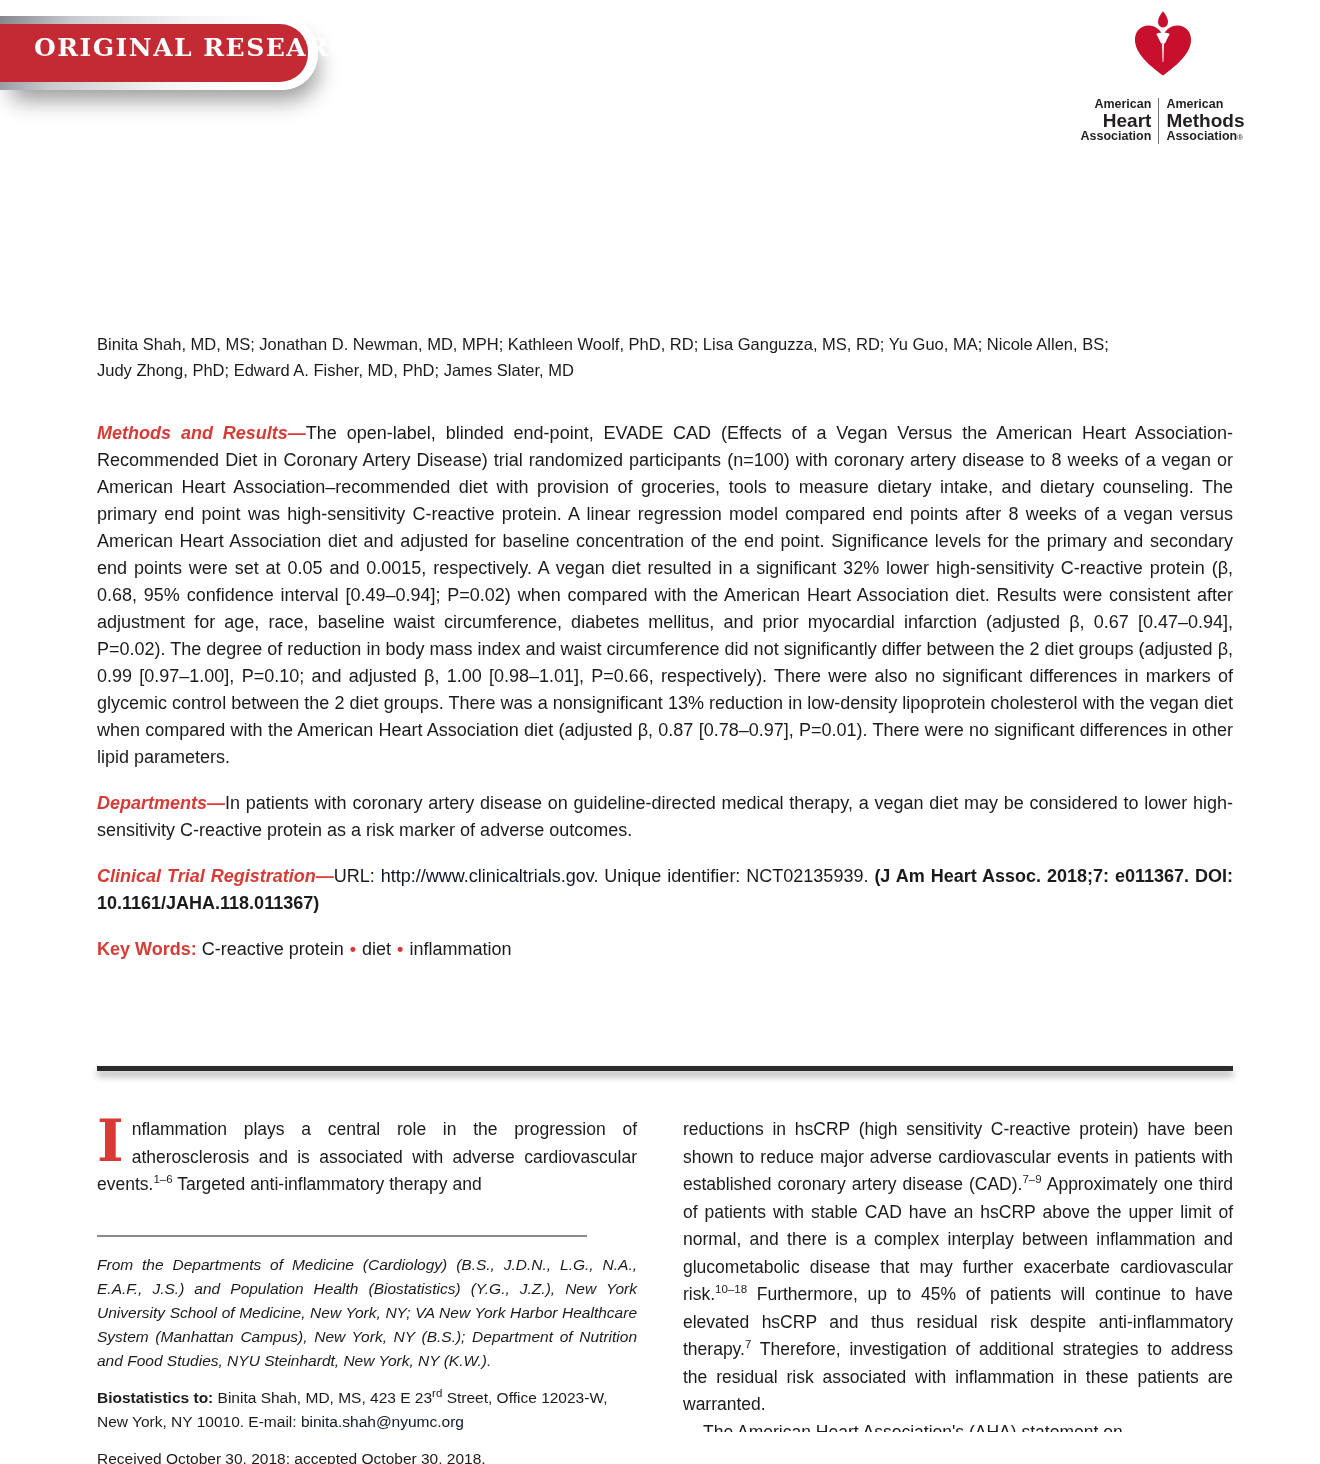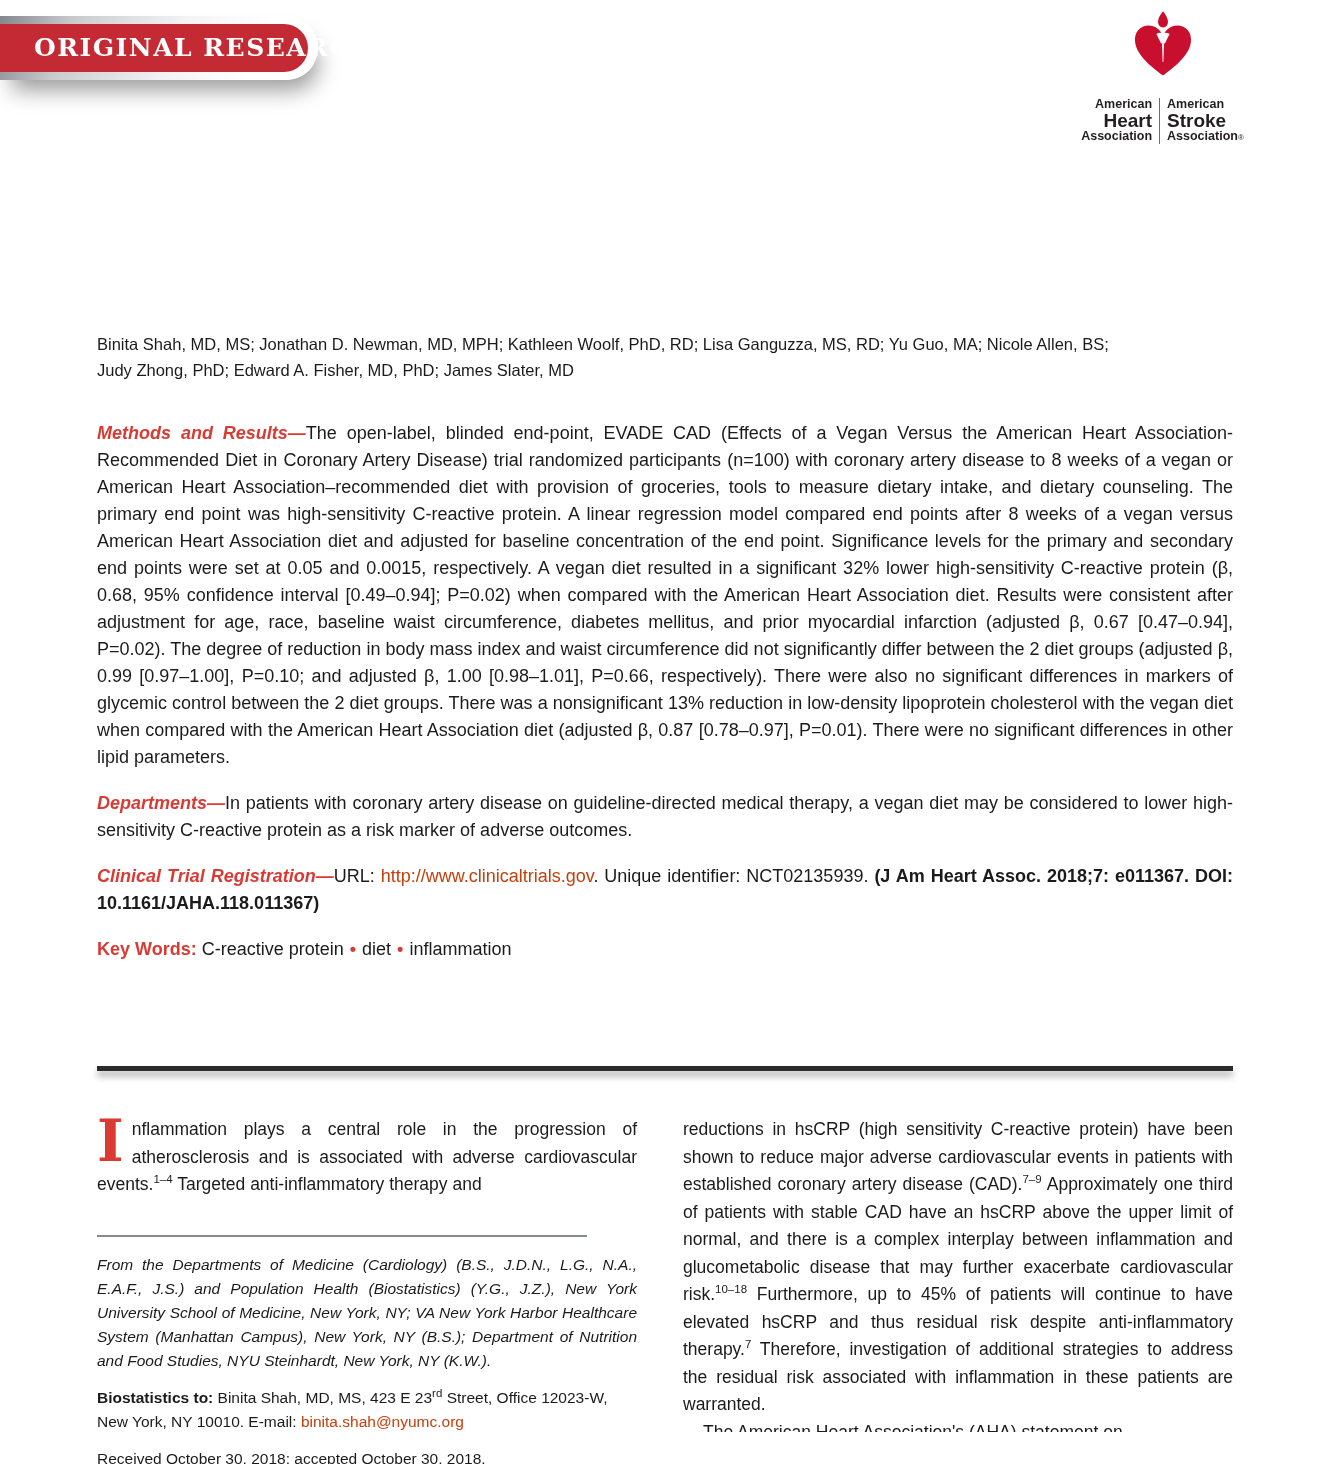--- a/index.html
+++ b/index.html
@@ -18,21 +18,21 @@
     box-shadow:6px 16px 22px -6px rgba(0,0,0,0.40);
   }
   .banner-inner{
     background:#c32a33;
     border-radius:0 28px 28px 0;
     color:#ffffff;
     font-family:"DejaVu Serif", serif;
     font-weight:bold;
     font-size:25px;
     letter-spacing:1.5px;
-    padding:9px 30px 10px 34px;
+    padding:9px 30px 20px 34px;
     text-align:left;
     white-space:nowrap;
   }
 
   
   .logo{position:absolute;left:1075px;top:8px;width:175px;text-align:center;}
   .logo svg{display:block;margin:0 auto;}
   .logo-text{display:flex;justify-content:center;align-items:flex-start;margin-top:18px;}
   .logo-col{color:#231f20;font-weight:bold;}
   .logo-col.left{text-align:right;padding-right:7px;}
@@ -77,21 +77,21 @@
   }
 
   
   .footnote-rule{width:490px;border:none;border-top:2px solid #878b90;margin:36px 0 16px 0;}
   .affil{font-style:italic;font-size:15.5px;line-height:24px;text-align:justify;}
   .corr{font-size:15.5px;line-height:24px;margin-top:13px !important;text-align:left !important;}
   .received{font-size:15.5px;line-height:24px;margin-top:13px !important;text-align:left !important;}
   .corr-lbl{font-weight:bold;}
   .clip-box{height:13px;overflow:hidden;}
   .indent{text-indent:20px;}
-  .link{color:#c2410c;text-decoration:none;}
+  .link{color:#0f172a;text-decoration:none;}
 </style>
 </head>
 <body>
 
 <div class="page">
 
   <div class="banner">
     <div class="banner-outer">
       <div class="banner-inner">ORIGINAL RESEARCH</div>
     </div>
@@ -106,21 +106,21 @@
       <path d="M48.4 38 L51.6 38 L50.6 68 L49.4 68 Z" fill="#ffffff"></path>
     </svg>
     <div class="logo-text">
       <div class="logo-col left">
         <div class="logo-sm">American</div>
         <div class="logo-lg">Heart</div>
         <div class="logo-sm">Association</div>
       </div>
       <div class="logo-col right">
         <div class="logo-sm">American</div>
-        <div class="logo-lg">Stroke</div>
+        <div class="logo-lg">Methods</div>
         <div class="logo-sm"><span>Association</span><span class="reg">®</span></div>
       </div>
     </div>
   </div>
 
   <div class="authors">
     <div>Binita Shah, MD, MS; Jonathan D. Newman, MD, MPH; Kathleen Woolf, PhD, RD; Lisa Ganguzza, MS, RD; Yu Guo, MA; Nicole Allen, BS;</div>
     <div>Judy Zhong, PhD; Edward A. Fisher, MD, PhD; James Slater, MD</div>
   </div>
 
@@ -131,21 +131,21 @@
     <p><span class="lbl">Departments—</span><span>In patients with coronary artery disease on guideline-directed medical therapy, a vegan diet may be considered to lower high-sensitivity C-reactive protein as a risk marker of adverse outcomes.</span></p>
 
     <p><span class="lbl">Clinical Trial Registration—</span><span>URL: </span><span class="link">http://www.clinicaltrials.gov</span><span>. Unique identifier: NCT02135939. </span><span class="cite-it">(J Am Heart Assoc.</span><span class="cite"> 2018;7: e011367. DOI: 10.1161/JAHA.118.011367)</span></p>
 
     <p class="kw"><span class="lbl-roman">Key Words:</span>&nbsp;<span>C-reactive protein</span><span class="bullet">•</span><span>diet</span><span class="bullet">•</span><span>inflammation</span></p>
   </div>
 
   <div class="rule-thick"></div>
 
   <div class="col col-left">
-    <p><span class="dropcap">I</span><span>nflammation plays a central role in the progression of atherosclerosis and is associated with adverse cardiovascular events.</span><sup>1–4</sup><span> Targeted anti-inflammatory therapy and</span></p>
+    <p><span class="dropcap">I</span><span>nflammation plays a central role in the progression of atherosclerosis and is associated with adverse cardiovascular events.</span><sup>1–6</sup><span> Targeted anti-inflammatory therapy and</span></p>
 
     <hr class="footnote-rule">
 
     <p class="affil">From the Departments of Medicine (Cardiology) (B.S., J.D.N., L.G., N.A., E.A.F., J.S.) and Population Health (Biostatistics) (Y.G., J.Z.), New York University School of Medicine, New York, NY; VA New York Harbor Healthcare System (Manhattan Campus), New York, NY (B.S.); Department of Nutrition and Food Studies, NYU Steinhardt, New York, NY (K.W.).</p>
 
     <p class="corr"><span class="corr-lbl">Biostatistics to:</span><span> Binita Shah, MD, MS, 423 E 23</span><sup>rd</sup><span> Street, Office 12023-W, New York, NY 10010. E-mail: </span><span class="link">binita.shah@nyumc.org</span></p>
 
     <p class="received">Received October 30, 2018; accepted October 30, 2018.</p>
   </div>
 

